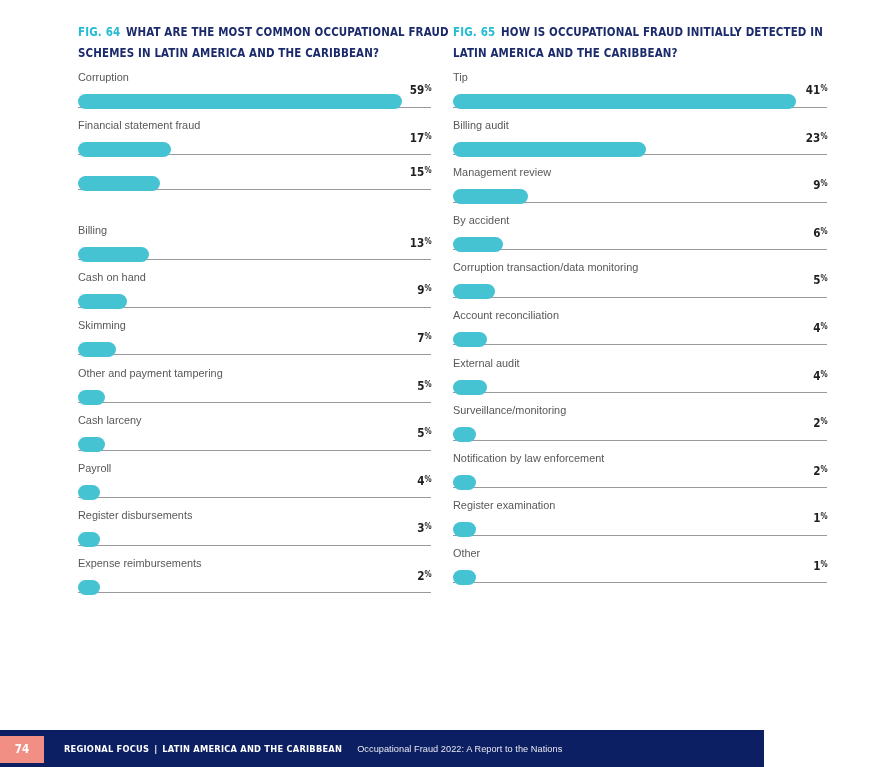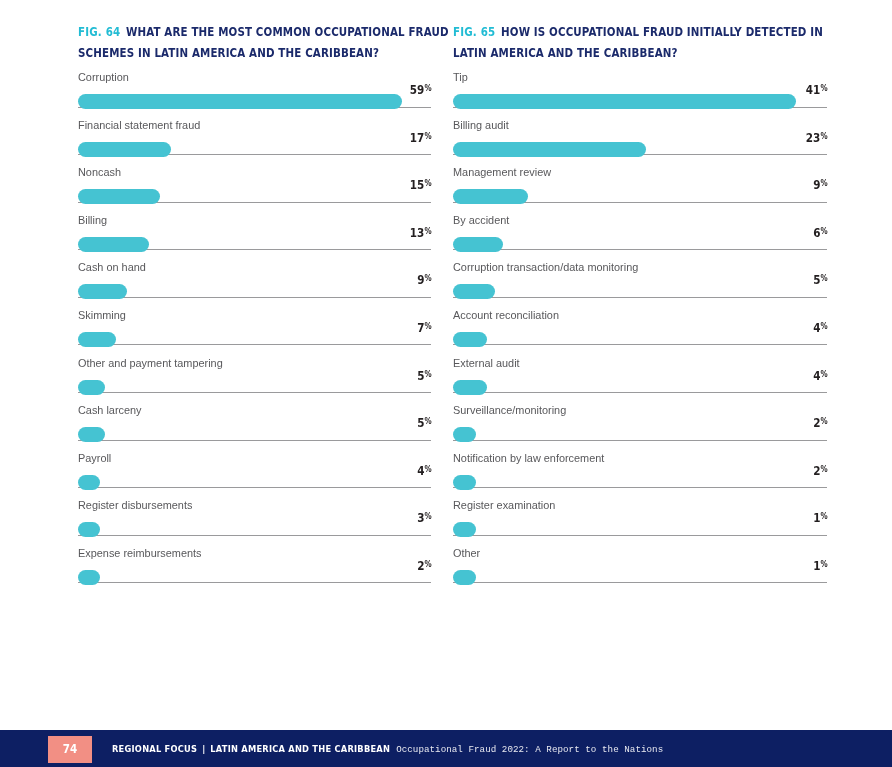--- a/index.html
+++ b/index.html
@@ -108,26 +108,25 @@
     font-size: 8.6px;
     vertical-align: 2.8px;
     letter-spacing: -0.2px;
   }
 
   
   .footer {
     position: absolute;
     left: 0;
     bottom: 0;
-    width: 892px;
+    width: 764px;
     height: 37px;
     background: #0d1f63;
     display: flex;
     align-items: center;
-    padding-left: 48px;
   }
 
   .page-num {
     width: 44px;
     height: 27px;
     background: #f28f84;
     color: #ffffff;
     display: flex;
     align-items: center;
     justify-content: center;
@@ -152,24 +151,24 @@
     text-transform: uppercase;
   }
   .footer-sep {
     font-family: "DejaVu Sans Condensed", "Liberation Sans Narrow", "Liberation Sans", sans-serif;
     font-weight: bold;
     font-size: 9.2px;
     color: #ffffff;
     padding: 0 5px;
   }
   .footer-light {
-    font-family: Liberation Mono, monospace;
+    font-family: Liberation Sans, sans-serif;
     font-size: 9.2px;
     color: #e8e9f0;
-    margin-left: 6px;
+    margin-left: 15px;
     letter-spacing: 0.05px;
   }
 </style>
 </head>
 <body>
 
 <div class="page">
 
   <div class="charts">
 
@@ -192,21 +191,20 @@
           </div>
           <div class="row">
             <div class="row-label">Financial statement fraud</div>
             <div class="track-wrap">
               <div class="track"></div>
               <div class="bar" style="width: 26.45%; background: rgb(69, 195, 210);"></div>
               <div class="val"><span>17</span><span class="pct">%</span></div>
             </div>
           </div>
           <div class="row">
-            <div class="row-label">Noncash</div>
             <div class="track-wrap">
               <div class="track"></div>
               <div class="bar" style="width: 23.34%; background: rgb(69, 195, 210);"></div>
               <div class="val"><span>15</span><span class="pct">%</span></div>
             </div>
           </div>
           <div class="row">
             <div class="row-label">Billing</div>
             <div class="track-wrap">
               <div class="track"></div>

